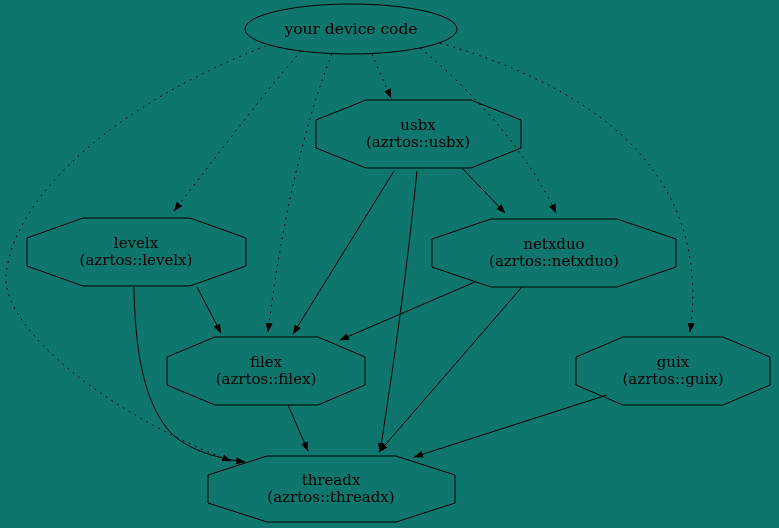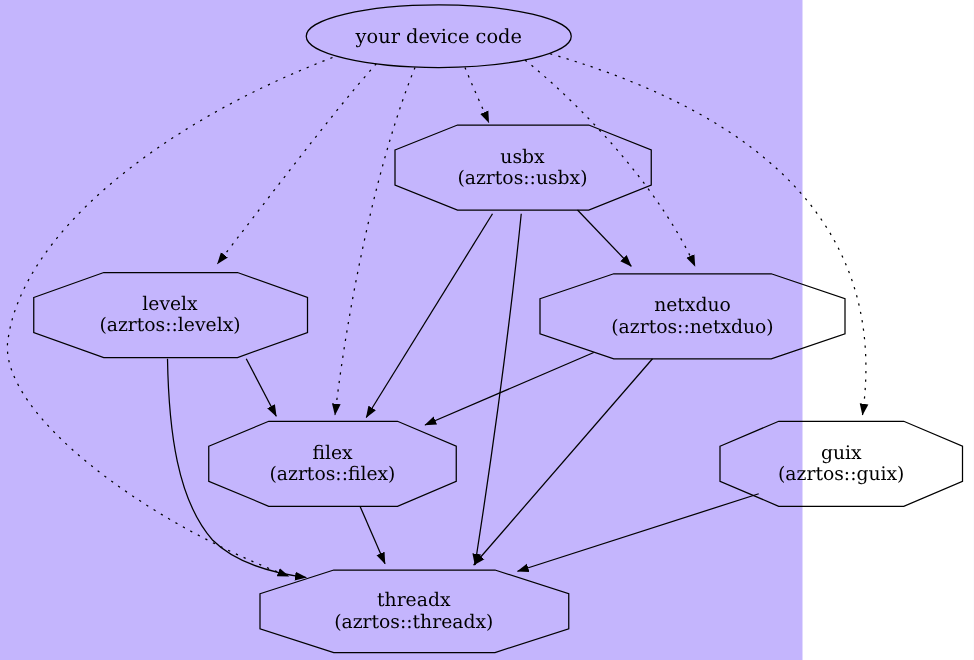--- a/index.html
+++ b/index.html
@@ -2,23 +2,23 @@
 <html><head>
 <meta charset="utf-8">
 <style>
   html, body {
     margin: 0;
     padding: 0;
     background: #ffffff;
   }
   .canvas {
     position: relative;
-    width: 642px;
+    width: 779px;
     height: 528px;
-    background: #c4b5fd;
+    background: #0f766e;
     font-family: "DejaVu Serif", serif;
     text-align: center;
   }
   svg { display: block; }
   .node-shape {
     fill: none;
     stroke: #000000;
     stroke-width: 1;
   }
   .edge {

